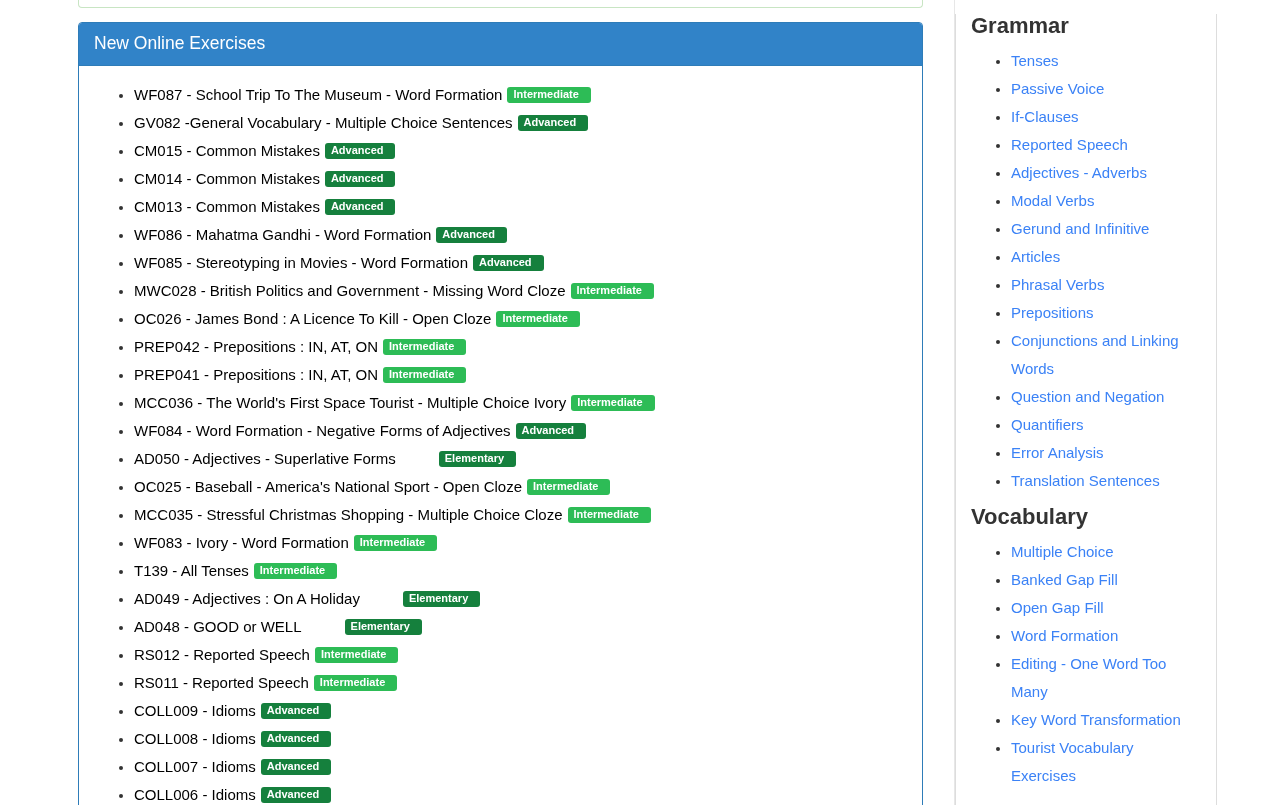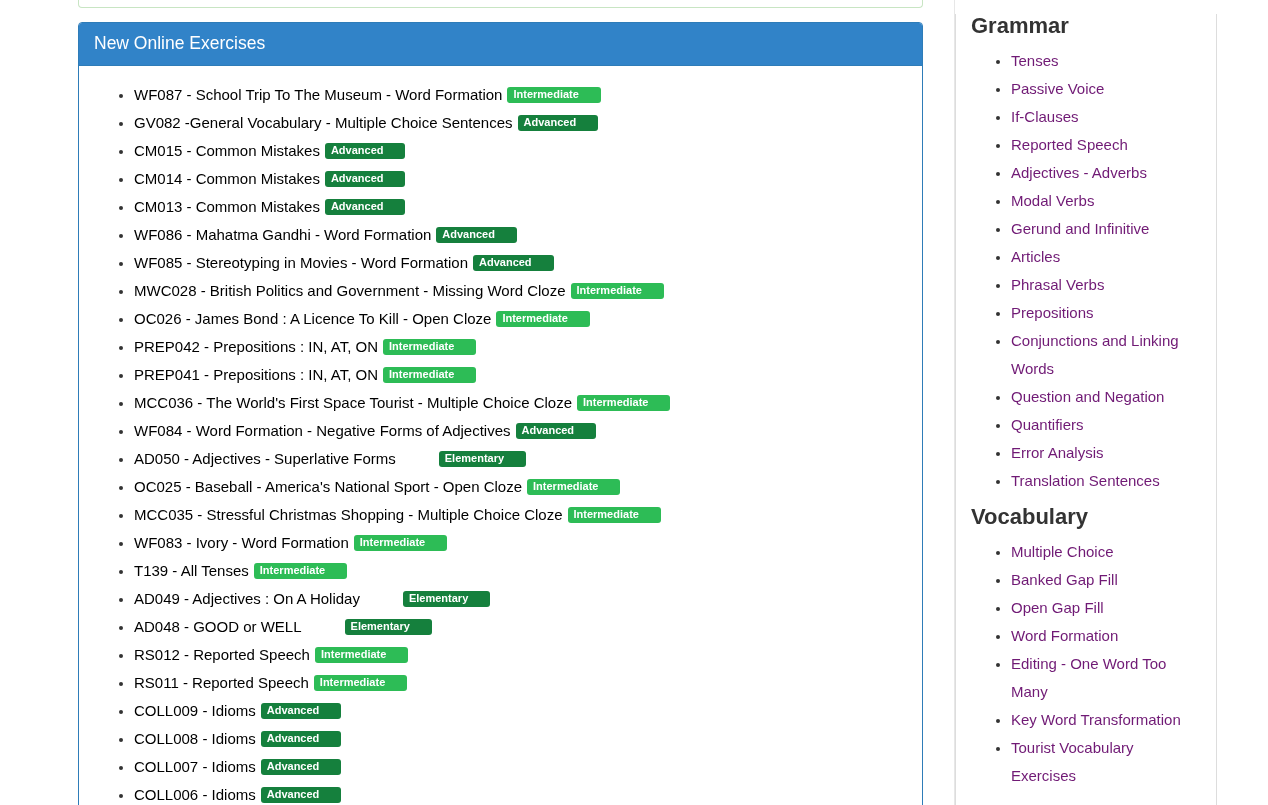--- a/index.html
+++ b/index.html
@@ -81,21 +81,21 @@
   a.ex-link {
     color: #000000;
     text-decoration: none;
     font-size: 15px;
   }
 
   .badge {
     display: inline-block;
     vertical-align: 2px;
     margin-left: 5px;
-    padding: 2px 22px 3px 6px;
+    padding: 2px 12px 3px 6px;
     border-radius: 3px;
     font-size: 11px;
     font-weight: bold;
     line-height: 1;
     color: #ffffff;
     white-space: nowrap;
   }
   .badge-intermediate { background: #2dbc56; }
   .badge-advanced     { background: #15803d; }
   .badge-elementary   { background: #15803d; margin-left: 43px; }
@@ -137,21 +137,21 @@
 
   ul.side-list {
     margin: 0 0 2px 0;
     padding: 0 0 0 40px;
     list-style: disc;
   }
   ul.side-list > li {
     line-height: 28px;
   }
   a.side-link {
-    color: #701a75;
+    color: #3b82f6;
     text-decoration: none;
     font-size: 15px;
   }
 </style>
 </head>
 <body>
 
 <div class="page">
 
   <div class="main-col">
@@ -168,21 +168,21 @@
             <li><a class="ex-link" href="#">GV082 -General Vocabulary - Multiple Choice Sentences</a><span class="badge badge-advanced">Advanced</span></li>
             <li><a class="ex-link" href="#">CM015 - Common Mistakes</a><span class="badge badge-advanced">Advanced</span></li>
             <li><a class="ex-link" href="#">CM014 - Common Mistakes</a><span class="badge badge-advanced">Advanced</span></li>
             <li><a class="ex-link" href="#">CM013 - Common Mistakes</a><span class="badge badge-advanced">Advanced</span></li>
             <li><a class="ex-link" href="#">WF086 - Mahatma Gandhi - Word Formation</a><span class="badge badge-advanced">Advanced</span></li>
             <li><a class="ex-link" href="#">WF085 - Stereotyping in Movies - Word Formation</a><span class="badge badge-advanced">Advanced</span></li>
             <li><a class="ex-link" href="#">MWC028 - British Politics and Government - Missing Word Cloze</a><span class="badge badge-intermediate">Intermediate</span></li>
             <li><a class="ex-link" href="#">OC026 - James Bond : A Licence To Kill - Open Cloze</a><span class="badge badge-intermediate">Intermediate</span></li>
             <li><a class="ex-link" href="#">PREP042 - Prepositions : IN, AT, ON</a><span class="badge badge-intermediate">Intermediate</span></li>
             <li><a class="ex-link" href="#">PREP041 - Prepositions : IN, AT, ON</a><span class="badge badge-intermediate">Intermediate</span></li>
-            <li><a class="ex-link" href="#">MCC036 - The World's First Space Tourist - Multiple Choice Cloze</a><span class="badge badge-intermediate">Intermediate</span></li>
+            <li><a class="ex-link" href="#">MCC036 - The World's First Space Tourist - Multiple Choice Ivory</a><span class="badge badge-intermediate">Intermediate</span></li>
             <li><a class="ex-link" href="#">WF084 - Word Formation - Negative Forms of Adjectives</a><span class="badge badge-advanced">Advanced</span></li>
             <li><a class="ex-link" href="#">AD050 - Adjectives - Superlative Forms</a><span class="badge badge-elementary">Elementary</span></li>
             <li><a class="ex-link" href="#">OC025 - Baseball - America's National Sport - Open Cloze</a><span class="badge badge-intermediate">Intermediate</span></li>
             <li><a class="ex-link" href="#">MCC035 - Stressful Christmas Shopping - Multiple Choice Cloze</a><span class="badge badge-intermediate">Intermediate</span></li>
             <li><a class="ex-link" href="#">WF083 - Ivory - Word Formation</a><span class="badge badge-intermediate">Intermediate</span></li>
             <li><a class="ex-link" href="#">T139 - All Tenses</a><span class="badge badge-intermediate">Intermediate</span></li>
             <li><a class="ex-link" href="#">AD049 - Adjectives : On A Holiday</a><span class="badge badge-elementary">Elementary</span></li>
             <li><a class="ex-link" href="#">AD048 - GOOD or WELL</a><span class="badge badge-elementary">Elementary</span></li>
             <li><a class="ex-link" href="#">RS012 - Reported Speech</a><span class="badge badge-intermediate">Intermediate</span></li>
             <li><a class="ex-link" href="#">RS011 - Reported Speech</a><span class="badge badge-intermediate">Intermediate</span></li>

